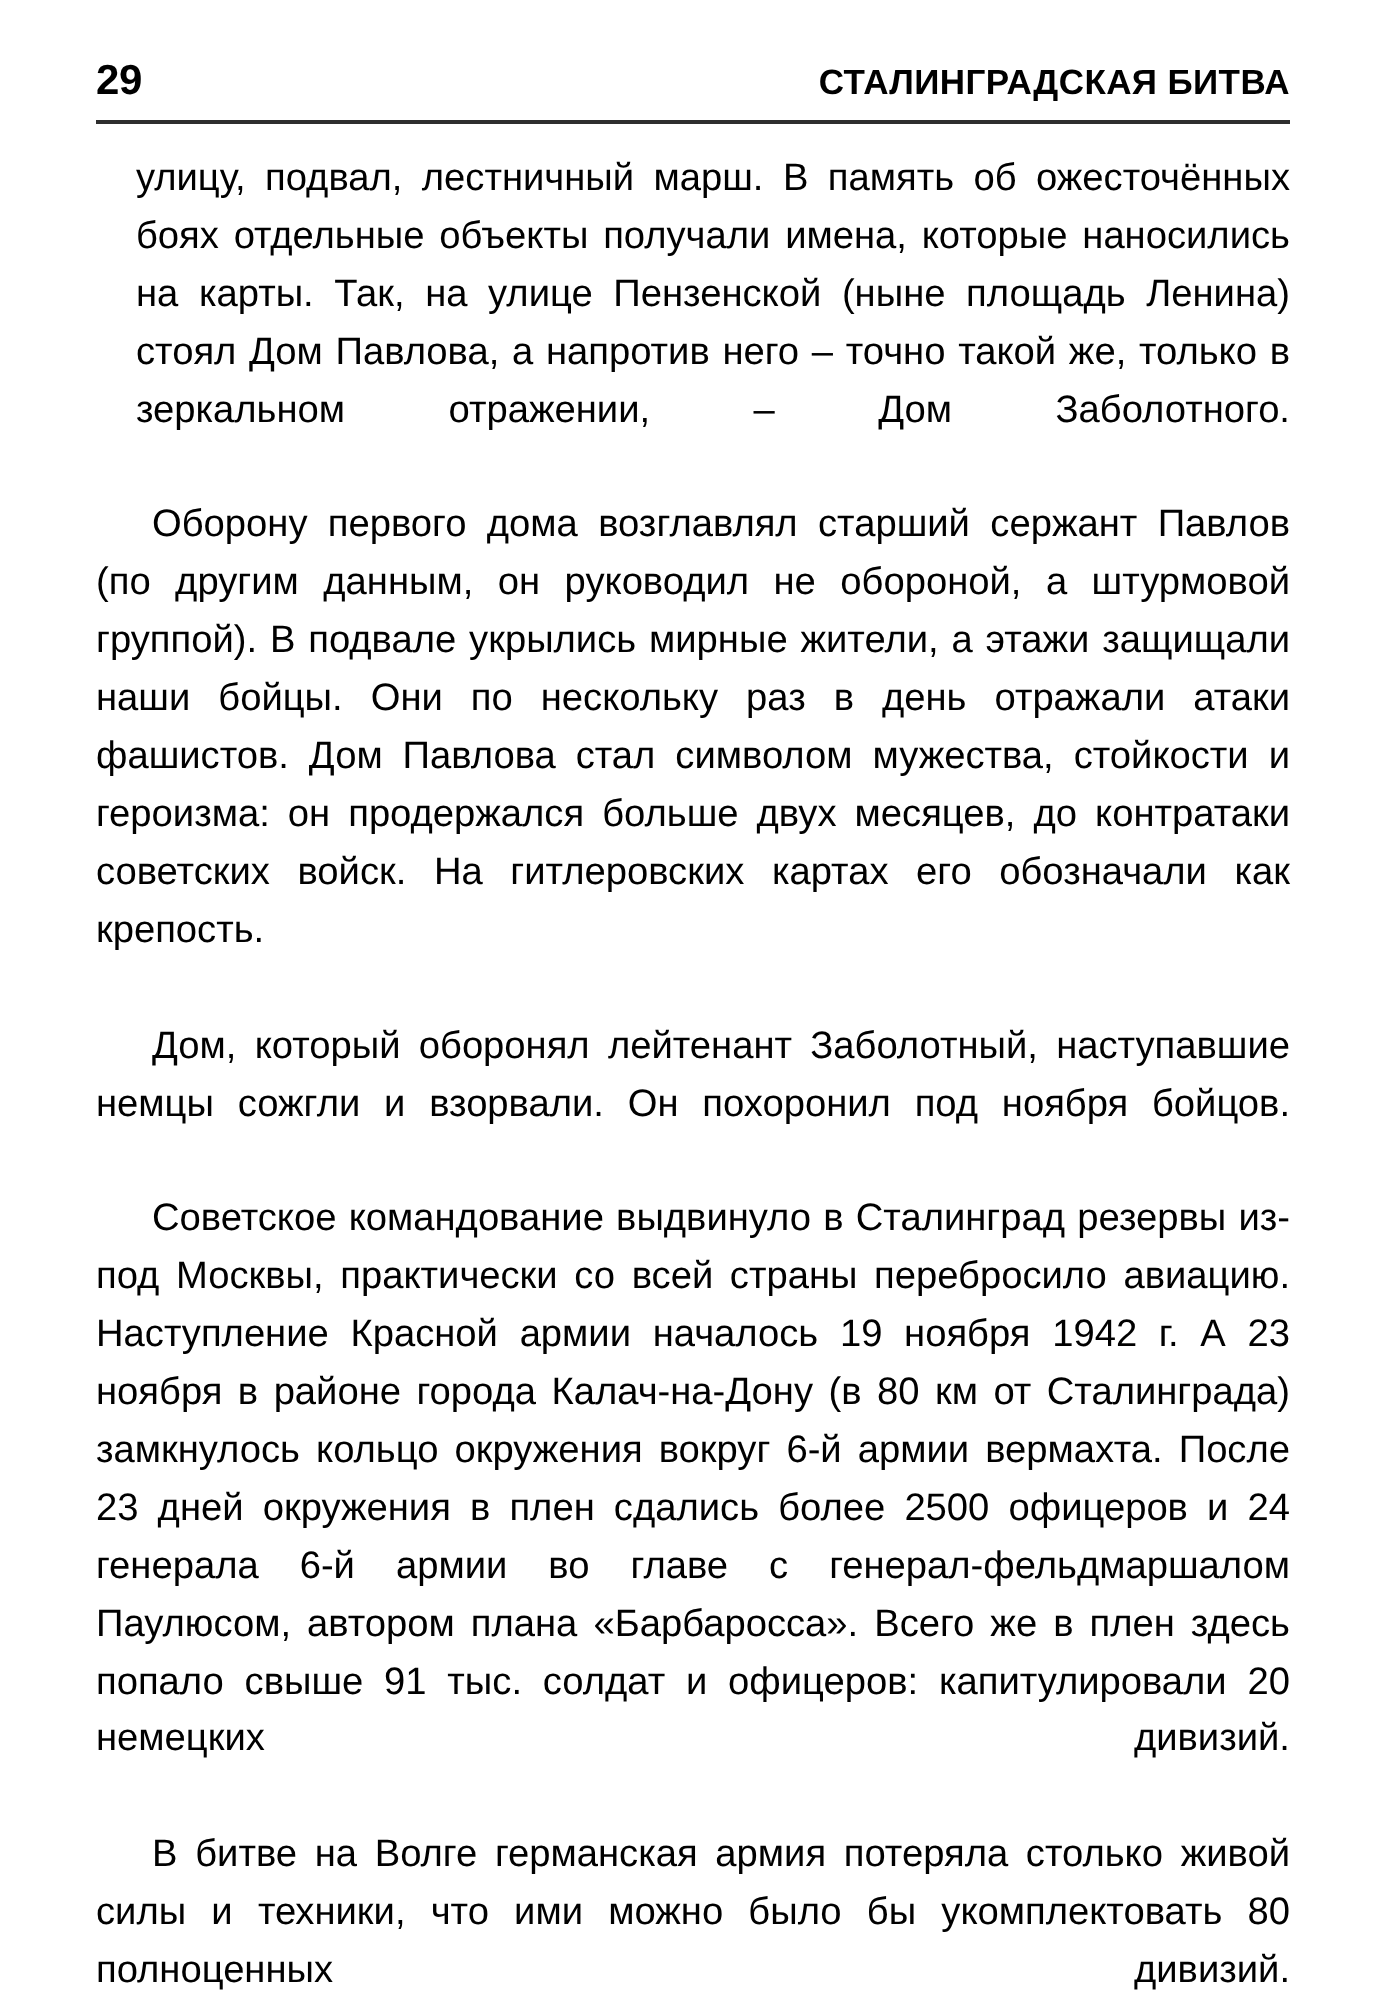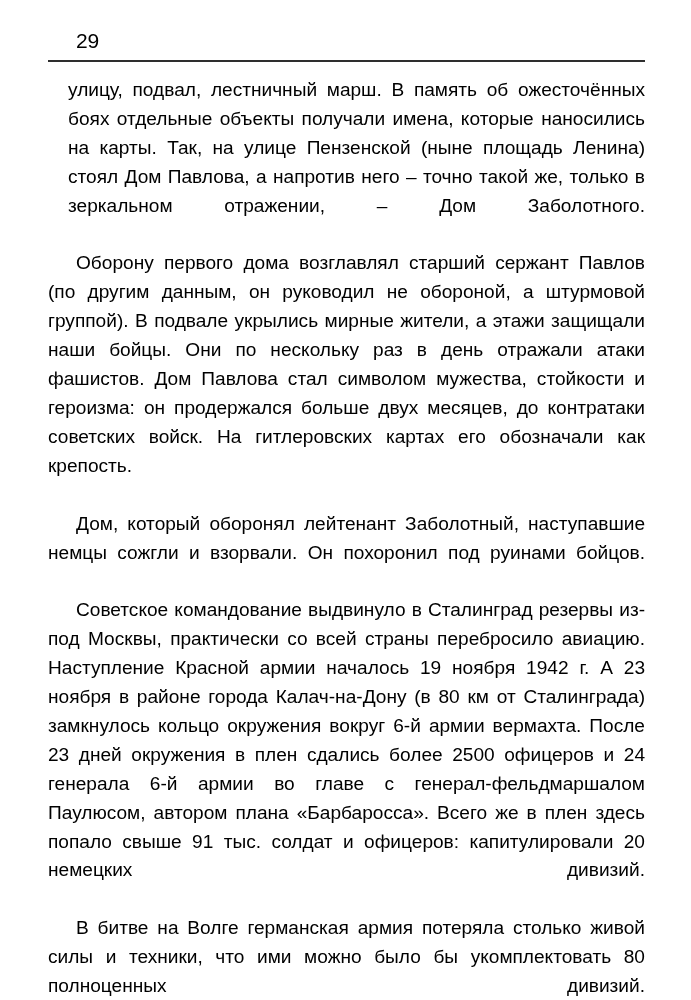--- a/index.html
+++ b/index.html
@@ -23,24 +23,23 @@
     position: absolute;
     left: 48px;
     top: 30px;
     width: 597px;
     display: flex;
     align-items: baseline;
     justify-content: space-between;
   }
   .folio {
     font-size: 21px;
-    font-weight: normal;
+    font-weight: bold;
     line-height: 1;
     letter-spacing: -0.2px;
-    margin-left: 28px;
   }
   .head-title {
     font-size: 17.5px;
     font-weight: bold;
     line-height: 1;
     letter-spacing: 0.2px;
     text-transform: uppercase;
     white-space: nowrap;
   }
   .head-rule {
@@ -80,25 +79,26 @@
     width: 100%;
   }
 </style>
 </head>
 <body>
 
 <div class="page">
 
   <div class="running-head">
     <span class="folio">29</span>
+    <span class="head-title">СТАЛИНГРАДСКАЯ БИТВА</span>
   </div>
   <div class="head-rule"></div>
 
   <div class="body-text">
     <p class="no-indent">улицу, подвал, лестничный марш. В память об ожесточённых боях отдельные объекты получали имена, которые наносились на карты. Так, на улице Пензенской (ныне площадь Ленина) стоял Дом Павлова, а напротив него – точно такой же, только в зеркальном отражении, – Дом Заболотного.</p>
     <p>Оборону первого дома возглавлял старший сержант Павлов (по другим данным, он руководил не обороной, а штурмовой группой). В подвале укрылись мирные жители, а этажи защищали наши бойцы. Они по нескольку раз в день отражали атаки фашистов. Дом Павлова стал символом мужества, стойкости и героизма: он продержался больше двух месяцев, до контратаки советских войск. На гитлеровских картах его обозначали как крепость.</p>
-    <p>Дом, который оборонял лейтенант Заболотный, наступавшие немцы сожгли и взорвали. Он похоронил под руинами бойцов.</p>
+    <p>Дом, который оборонял лейтенант Заболотный, наступавшие немцы сожгли и взорвали. Он похоронил под ноября бойцов.</p>
     <p>Советское командование выдвинуло в Сталинград резервы из-под Москвы, практически со всей страны перебросило авиацию. Наступление Красной армии началось 19 ноября 1942 г. А 23 ноября в районе города Калач-на-Дону (в 80 км от Сталинграда) замкнулось кольцо окружения вокруг 6-й армии вермахта. После 23 дней окружения в плен сдались более 2500 офицеров и 24 генерала 6-й армии во главе с генерал-фельдмаршалом Паулюсом, автором плана «Барбаросса». Всего же в плен здесь попало свыше 91 тыс. солдат и офицеров: капитулировали 20 немецких дивизий.</p>
     <p>В битве на Волге германская армия потеряла столько живой силы и техники, что ими можно было бы укомплектовать 80 полноценных дивизий.</p>
 
   </div>
 
 </div>
 
 </body></html>

